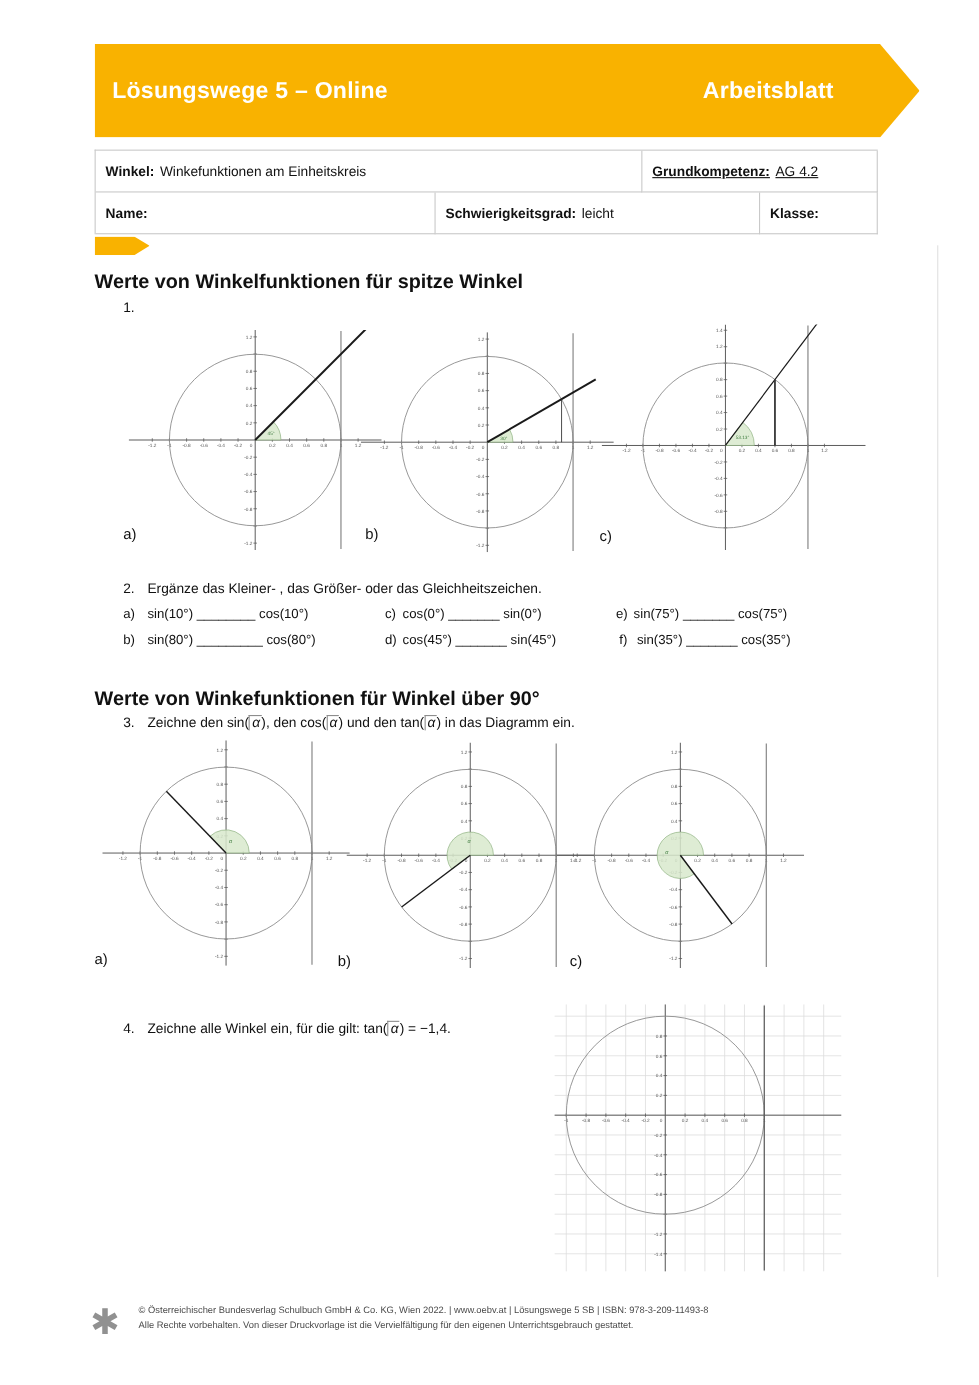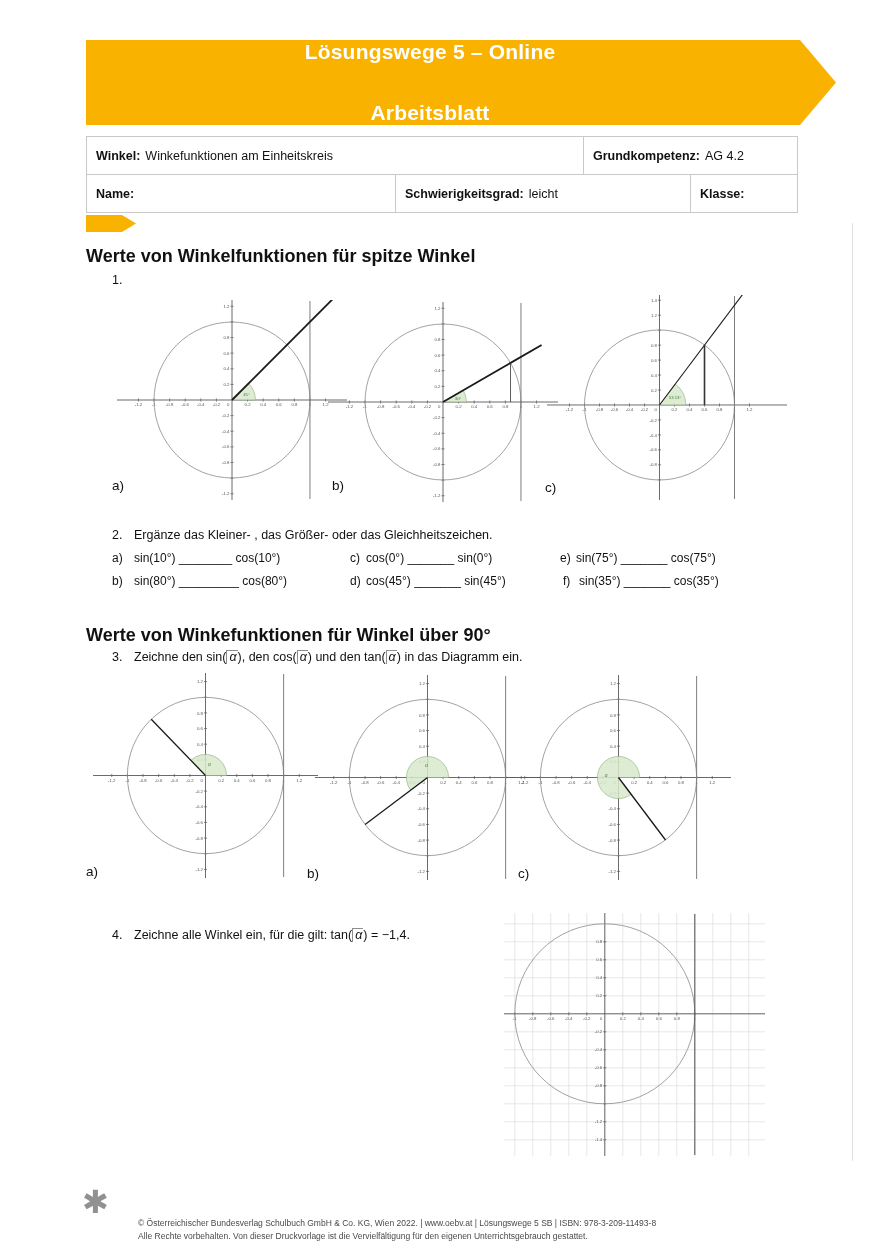--- a/index.html
+++ b/index.html
@@ -2,21 +2,21 @@
 <html><head>
 <meta charset="utf-8">
 <style>
   html,body{margin:0;padding:0;background:#fff;}
   #page{position:relative;width:890px;height:1259px;background:#fff;overflow:hidden;
         font-family:"Liberation Sans",sans-serif;color:#111;}
   .abs{position:absolute;}
   
   .banner{left:86px;top:40px;width:750px;height:85px;display:flex;align-items:center;
           justify-content:space-between;padding:0 78px 0 16px;box-sizing:border-box;
-          clip-path:polygon(0 0,95.2% 0,100% 50%,95.2% 100%,0 100%);flex-direction:column;}
+          clip-path:polygon(0 0,95.2% 0,100% 50%,95.2% 100%,0 100%);}
   .banner .title,.banner .badge{font-size:21px;font-weight:bold;color:#fff;letter-spacing:.2px;}
   
   .tbl{left:86px;top:136px;width:711px;border-top:1px solid #c9c9c9;border-left:1px solid #c9c9c9;}
   .trow{display:flex;}
   .tcell{height:38px;display:flex;align-items:center;box-sizing:border-box;
          border-right:1px solid #c9c9c9;border-bottom:1px solid #c9c9c9;
          padding-left:9px;font-size:12.5px;white-space:nowrap;}
   .lbl{font-weight:bold;margin-right:5px;}
   .pent{left:86px;top:215px;width:50px;height:17px;
         clip-path:polygon(0 0,72% 0,100% 50%,72% 100%,0 100%);}
@@ -43,21 +43,21 @@
     <span class="title">Lösungswege 5 – Online</span>
     <span class="badge">Arbeitsblatt</span>
   </div>
 
   <div class="abs tbl">
     <div class="trow">
       <div class="tcell" style="width:497px;">
         <span class="lbl">Winkel:</span>
         <span>Winkefunktionen am Einheitskreis</span>
       </div>
-      <div class="tcell" style="width:214px;">
+      <div class="tcell" style="width:214px;text-decoration:underline;">
         <span class="lbl">Grundkompetenz:</span>
         <span>AG 4.2</span>
       </div>
     </div>
     <div class="trow">
       <div class="tcell" style="width:309px;">
         <span class="lbl">Name:</span>
         <span></span>
       </div>
       <div class="tcell" style="width:295px;">
@@ -535,18 +535,18 @@
       <line x1="99.2" y1="28.800000000000004" x2="102.39999999999999" y2="28.800000000000004" stroke="#5a5a5a" stroke-width="0.7"></line>
       <text x="98.2" y="30.400000000000006" font-size="4.3" fill="#555555" text-anchor="end" font-family="Liberation Sans, sans-serif" font-style="normal">0.8</text>
       <text x="98.2" y="107.00000000000001" font-size="4.3" fill="#555555" text-anchor="end" font-family="Liberation Sans, sans-serif" font-style="normal">0</text>
       <circle cx="100.8" cy="100.80000000000001" r="89.99999999999999" fill="none" stroke="#8a8a8a" stroke-width="0.8"></circle>
       <line x1="190.79999999999998" y1="1" x2="190.79999999999998" y2="242" stroke="#5a5a5a" stroke-width="1.1"></line>
     </svg>
 
   <div class="abs edge" style="left:852px;top:223px;height:938px;"></div>
 
   <div class="abs logo" style="left:82px;top:1186px;">✱</div>
-  <div class="abs" style="left:138px;top:1185px;margin-top:32px;">
+  <div class="abs" style="left:126px;top:1185px;">
     <div class="footer-line">© Österreichischer Bundesverlag Schulbuch GmbH &amp; Co. KG, Wien 2022. | www.oebv.at | Lösungswege 5 SB | ISBN: 978-3-209-11493-8</div>
     <div class="footer-line">Alle Rechte vorbehalten. Von dieser Druckvorlage ist die Vervielfältigung für den eigenen Unterrichtsgebrauch gestattet.</div>
   </div>
 
 </div>
 
 </body></html>

